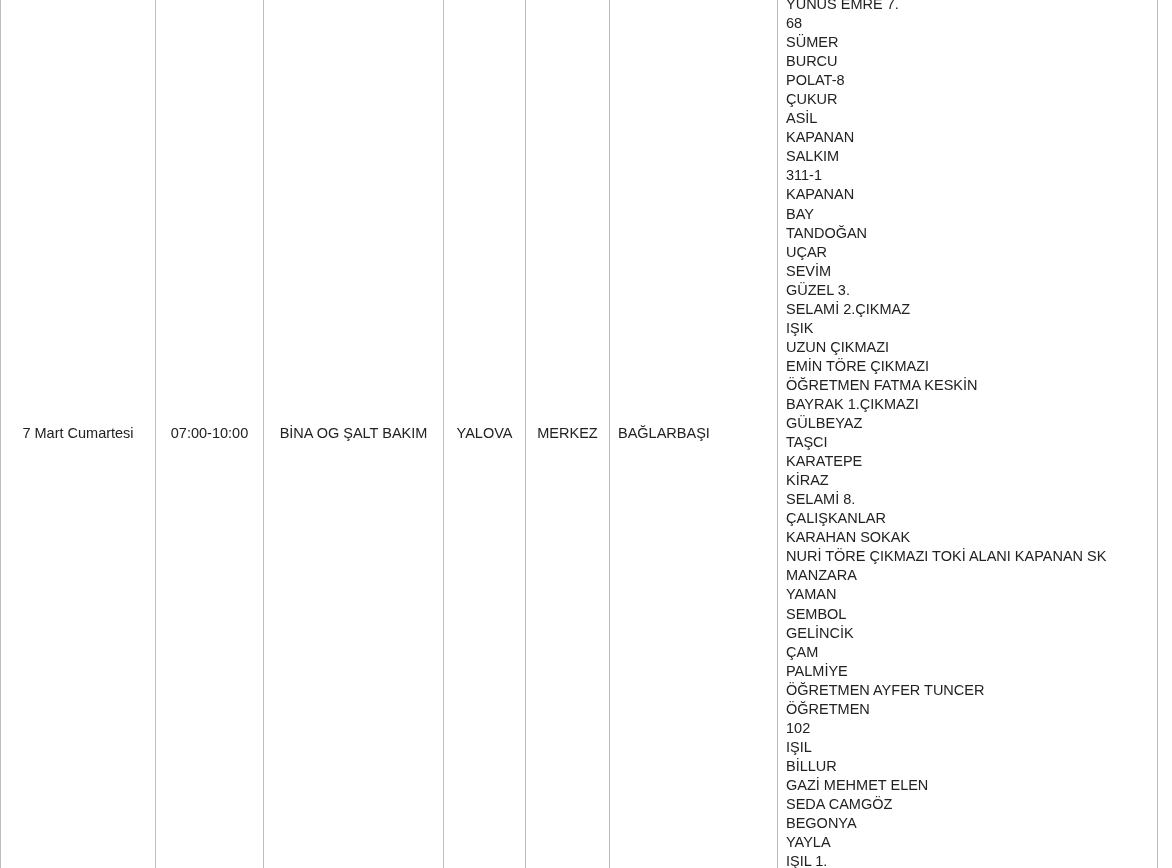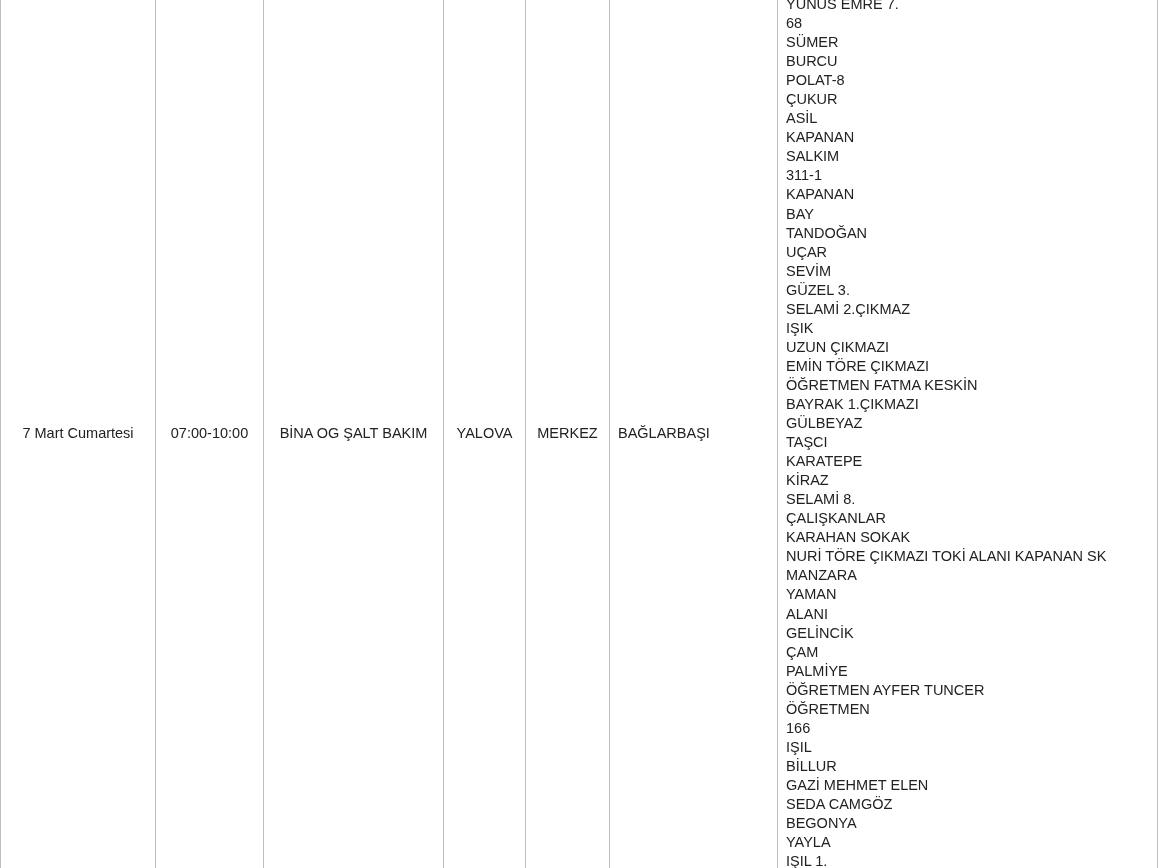--- a/index.html
+++ b/index.html
@@ -107,27 +107,27 @@
                 <li>GÜLBEYAZ</li>
                 <li>TAŞCI</li>
                 <li>KARATEPE</li>
                 <li>KİRAZ</li>
                 <li>SELAMİ 8.</li>
                 <li>ÇALIŞKANLAR</li>
                 <li>KARAHAN SOKAK</li>
                 <li>NURİ TÖRE ÇIKMAZI TOKİ ALANI KAPANAN SK</li>
                 <li>MANZARA</li>
                 <li>YAMAN</li>
-                <li>ALANI</li>
+                <li>SEMBOL</li>
                 <li>GELİNCİK</li>
                 <li>ÇAM</li>
                 <li>PALMİYE</li>
                 <li>ÖĞRETMEN AYFER TUNCER</li>
                 <li>ÖĞRETMEN</li>
-                <li>166</li>
+                <li>102</li>
                 <li>IŞIL</li>
                 <li>BİLLUR</li>
                 <li>GAZİ MEHMET ELEN</li>
                 <li>SEDA CAMGÖZ</li>
                 <li>BEGONYA</li>
                 <li>YAYLA</li>
                 <li>IŞIL 1.</li>
               </ul>
           </td>
         </tr>

